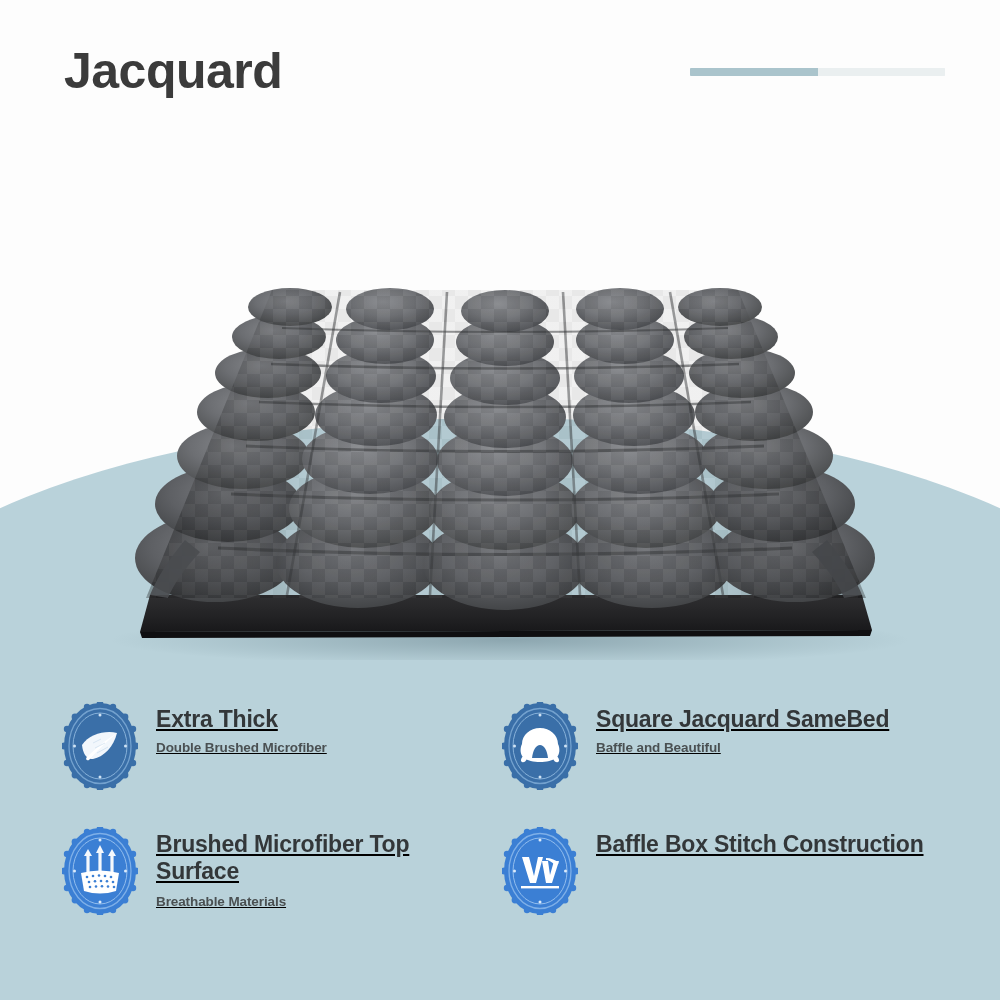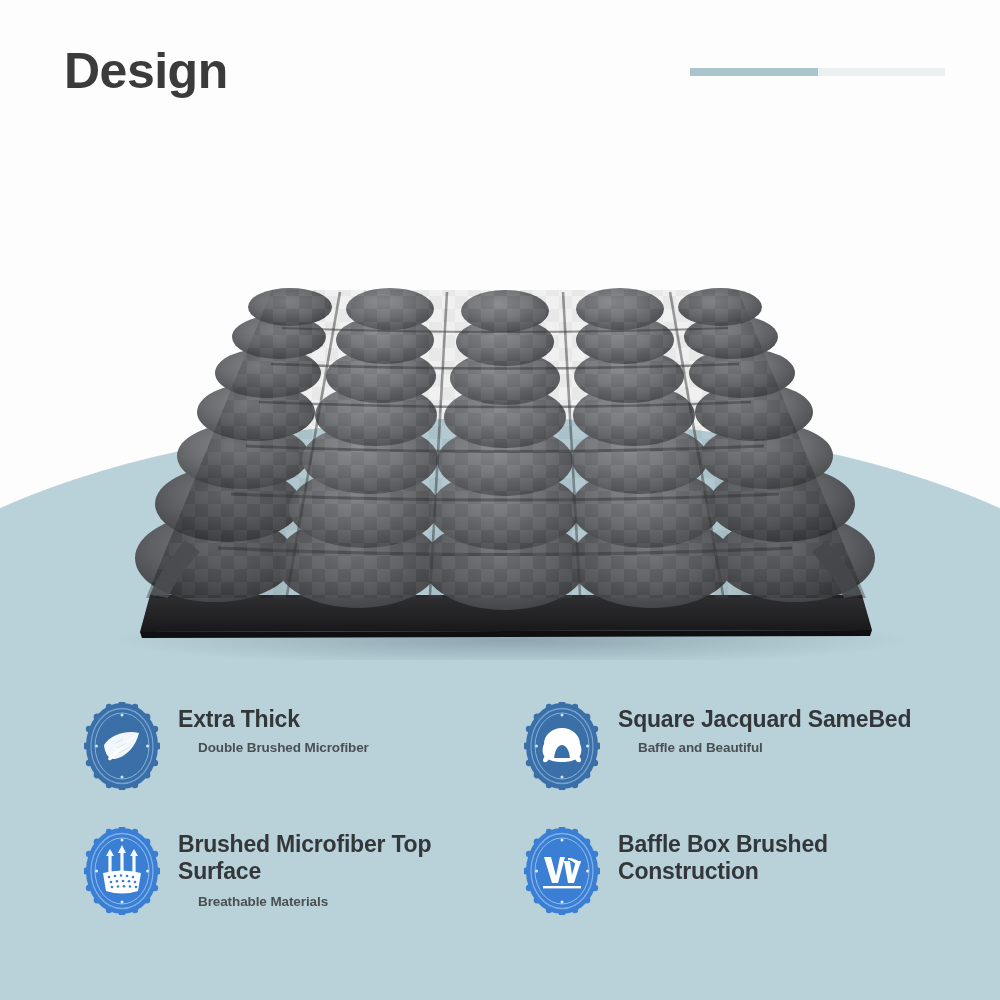--- a/index.html
+++ b/index.html
@@ -40,46 +40,46 @@
   
   #mattress { position:absolute; left:0; top:140px; width:1000px; height:520px; }
 
   
   .features {
     position:absolute; left:0; top:700px; width:1000px;
     display:grid;
     grid-template-columns:430px 430px;
     grid-template-rows:125px 125px;
     column-gap:10px; row-gap:0px;
-    padding-left:84px;
+    padding-left:62px;
+    text-decoration:underline;
   }
   .feature { display:flex; align-items:flex-start; gap:18px; }
   .badge { flex:0 0 auto; width:76px; height:88px; margin-top:2px; }
   .f-text { padding-top:6px; }
   .f-title {
     font-size:23px; font-weight:bold; color:#333739;
     line-height:1.18; letter-spacing:-0.2px;
   }
   .f-sub {
     margin-top:7px;
     font-size:13.5px; font-weight:bold; color:#4a5052;
     letter-spacing:-0.1px;
-    margin-left:20px;
   }
   .feature.two-line .f-sub { margin-top:9px; }
 </style>
 </head>
 <body>
 
 <div id="stage">
 
   <div class="bg-white"></div>
   <div class="bg-blue-ellipse"></div>
 
-  <div class="brand">Design</div>
+  <div class="brand">Jacquard</div>
 
   <div class="progress-bar">
     <div class="progress-fill"></div>
     <div class="progress-rest"></div>
   </div>
 
   <div id="mattress">
     <svg width="1000" height="520" viewBox="0 0 1000 520" xmlns="http://www.w3.org/2000/svg">
       <defs>
 
@@ -410,18 +410,18 @@
             <g fill="#ffffff">
               <path d="M 20 30 L 27 30 L 32 49 L 36 30 L 41 30 L 34 56 L 28 56 Z"></path>
               <path d="M 40 34 L 46 34 L 48 48 L 52 34 L 57 34 L 50 56 L 44 56 Z"></path>
               <path d="M 44 31 C 49 31 54 33 57 36 L 53 38 C 50 35 47 33 44 33 Z"></path>
             </g>
             <rect x="19" y="59" width="38" height="2.4" fill="#ffffff"></rect>
           </g>
         </svg>
       </div>
       <div class="f-text">
-        <div class="f-title">Baffle Box Brushed Construction</div>
+        <div class="f-title">Baffle Box Stitch Construction</div>
       </div>
     </div>
 
   </div>
 </div>
 
 </body></html>

